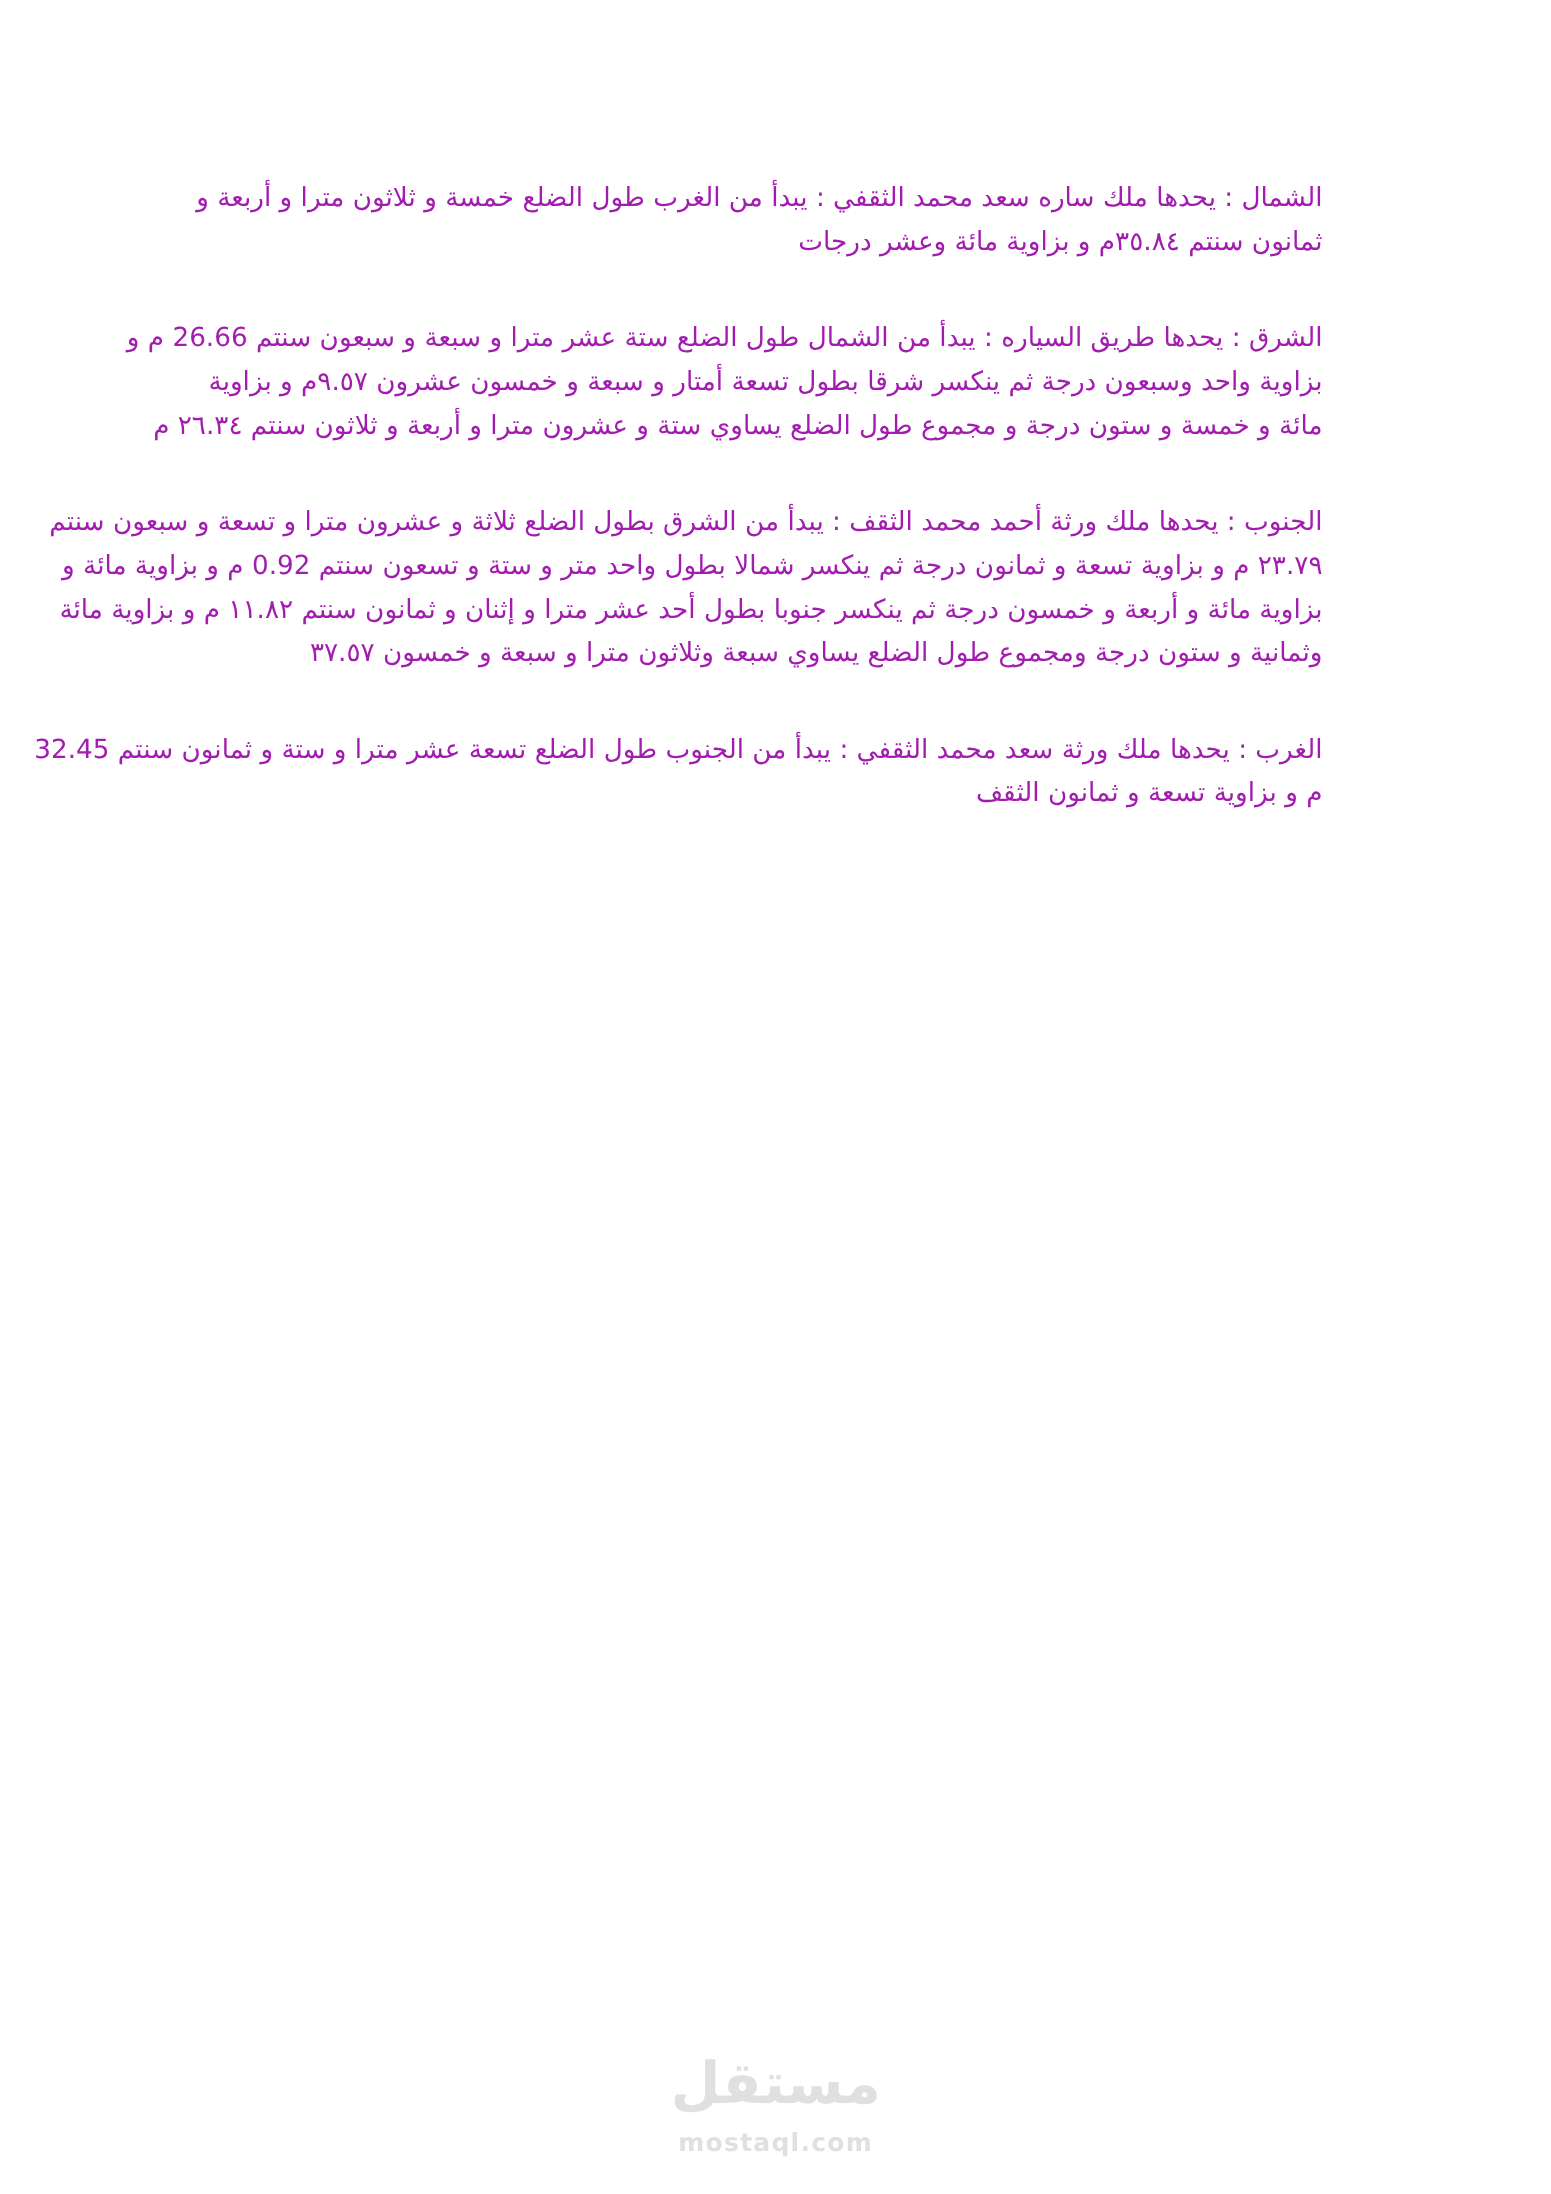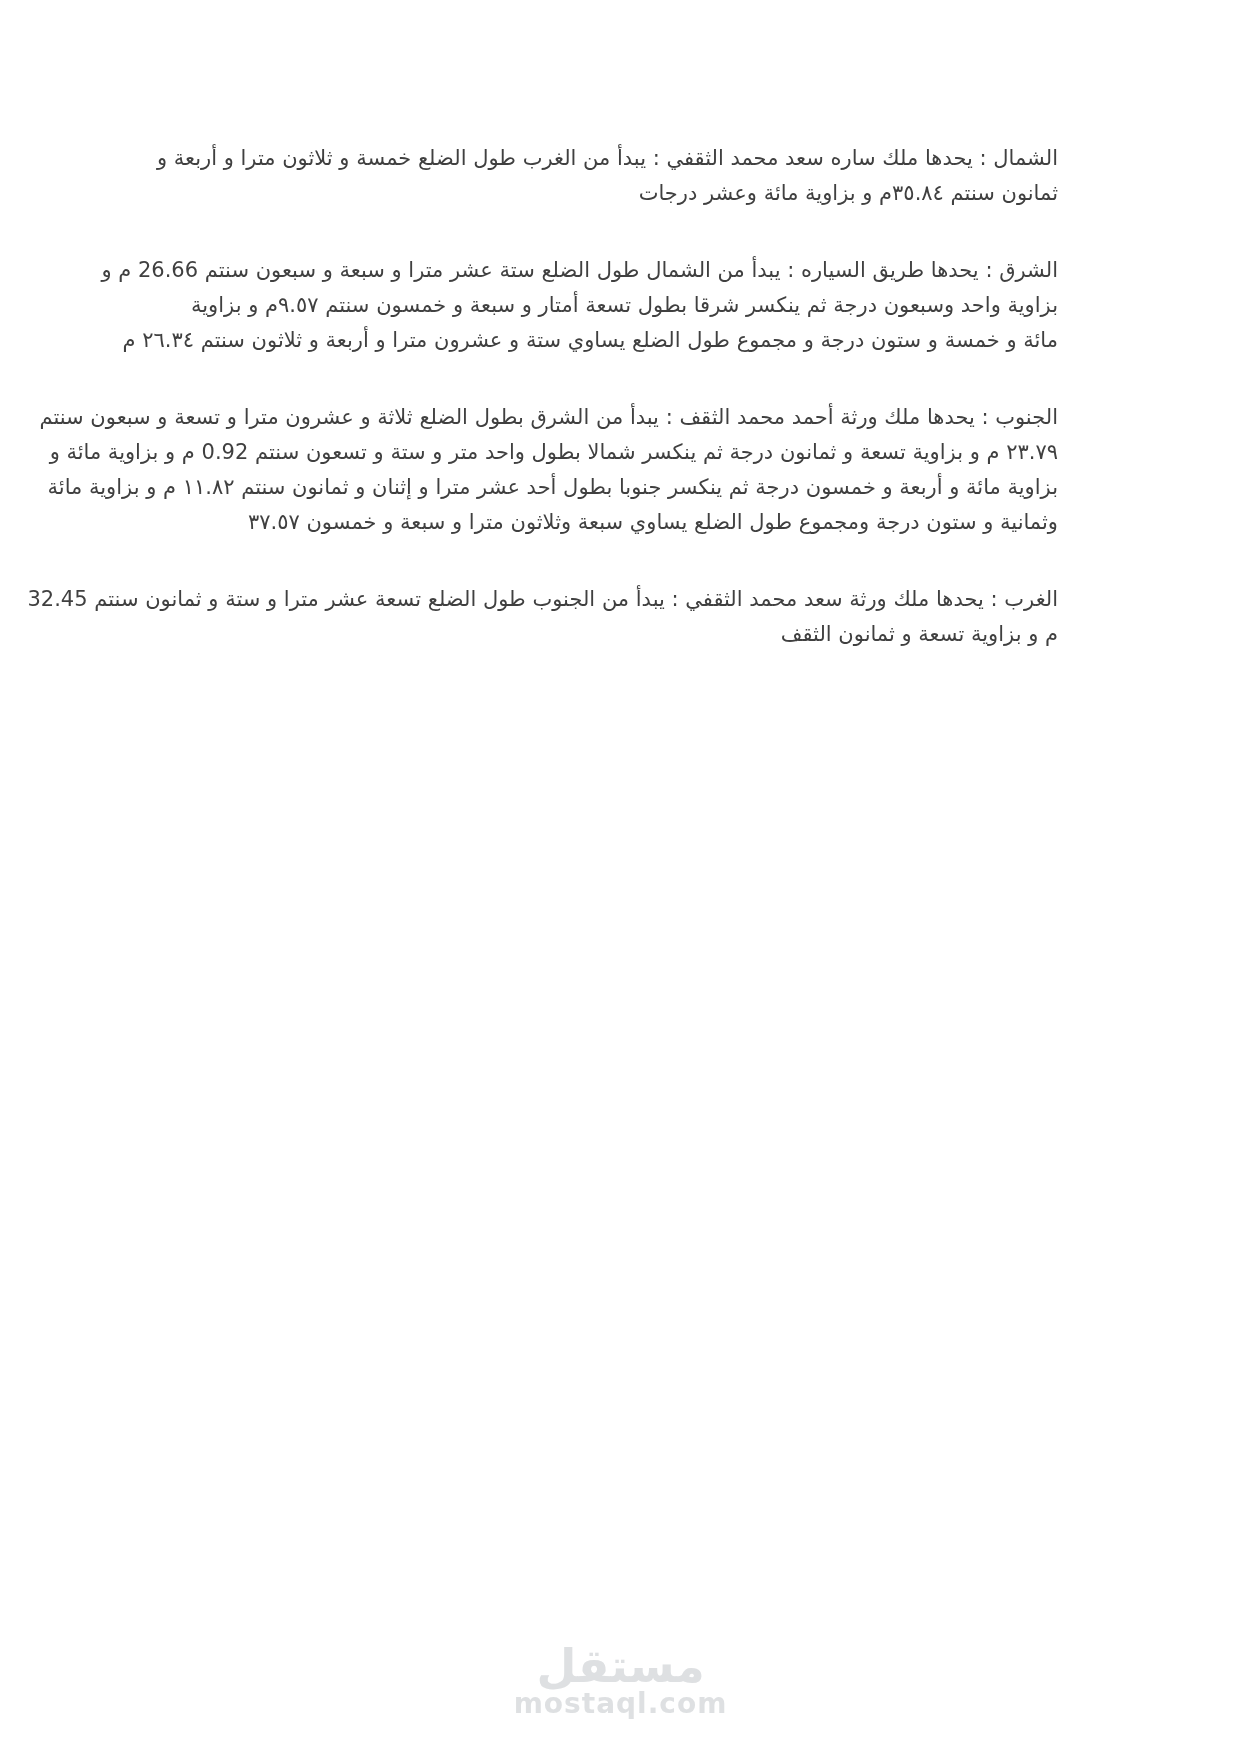--- a/index.html
+++ b/index.html
@@ -15,21 +15,21 @@
     overflow: hidden;
     font-family: "DejaVu Sans", sans-serif;
   }
   .doc-text {
     position: absolute;
     top: 141px;
     right: 183px;
     width: 930px;
     direction: rtl;
     text-align: right;
-    color: #404040;
+    color: #a21caf;
     font-size: 21px;
     line-height: 35px;
     font-family: "DejaVu Sans", sans-serif;
   }
   .paragraph {
     margin: 0 0 42px 0;
   }
   .text-line {
     white-space: nowrap;
     direction: rtl;
@@ -49,41 +49,42 @@
     font-family: "DejaVu Sans", sans-serif;
     font-weight: bold;
     font-size: 46px;
     line-height: 48px;
     color: #dee0e2;
     direction: rtl;
   }
   .watermark-url {
     font-family: "DejaVu Sans", sans-serif;
     font-weight: bold;
-    font-size: 28px;
+    font-size: 20px;
     line-height: 28px;
     letter-spacing: 1px;
     color: #dee0e2;
+    margin-top: 10px;
   }
 </style>
 </head>
 <body>
 
 <div class="page">
 
   <div class="doc-text">
 
     <div class="paragraph">
       <div class="text-line">الشمال : يحدها ملك ساره سعد محمد الثقفي : يبدأ من الغرب طول الضلع خمسة و ثلاثون مترا و أربعة و</div>
       <div class="text-line">ثمانون سنتم ٣٥.٨٤م و بزاوية مائة وعشر درجات</div>
     </div>
 
     <div class="paragraph">
       <div class="text-line">الشرق : يحدها طريق السياره : يبدأ من الشمال طول الضلع ستة عشر مترا و سبعة و سبعون سنتم 26.66 م و</div>
-      <div class="text-line">بزاوية واحد وسبعون درجة ثم ينكسر شرقا بطول تسعة أمتار و سبعة و خمسون سنتم ٩.٥٧م و بزاوية</div>
+      <div class="text-line">بزاوية واحد وسبعون درجة ثم ينكسر شرقا بطول تسعة أمتار و سبعة و خمسون عشرون ٩.٥٧م و بزاوية</div>
       <div class="text-line">مائة و خمسة و ستون درجة و مجموع طول الضلع يساوي ستة و عشرون مترا و أربعة و ثلاثون سنتم ٢٦.٣٤ م</div>
     </div>
 
     <div class="paragraph">
       <div class="text-line">الجنوب :  يحدها ملك ورثة أحمد محمد الثقف : يبدأ من الشرق بطول الضلع ثلاثة و عشرون مترا و تسعة و سبعون سنتم</div>
       <div class="text-line">٢٣.٧٩ م و بزاوية تسعة و ثمانون درجة ثم ينكسر شمالا بطول واحد متر و ستة و تسعون سنتم 0.92 م و بزاوية مائة و</div>
       <div class="text-line">بزاوية مائة و أربعة و خمسون درجة ثم ينكسر جنوبا بطول أحد عشر مترا و إثنان و ثمانون سنتم ١١.٨٢ م و بزاوية مائة</div>
       <div class="text-line">وثمانية و ستون درجة ومجموع طول الضلع يساوي سبعة وثلاثون مترا و سبعة و خمسون ٣٧.٥٧</div>
     </div>
 

